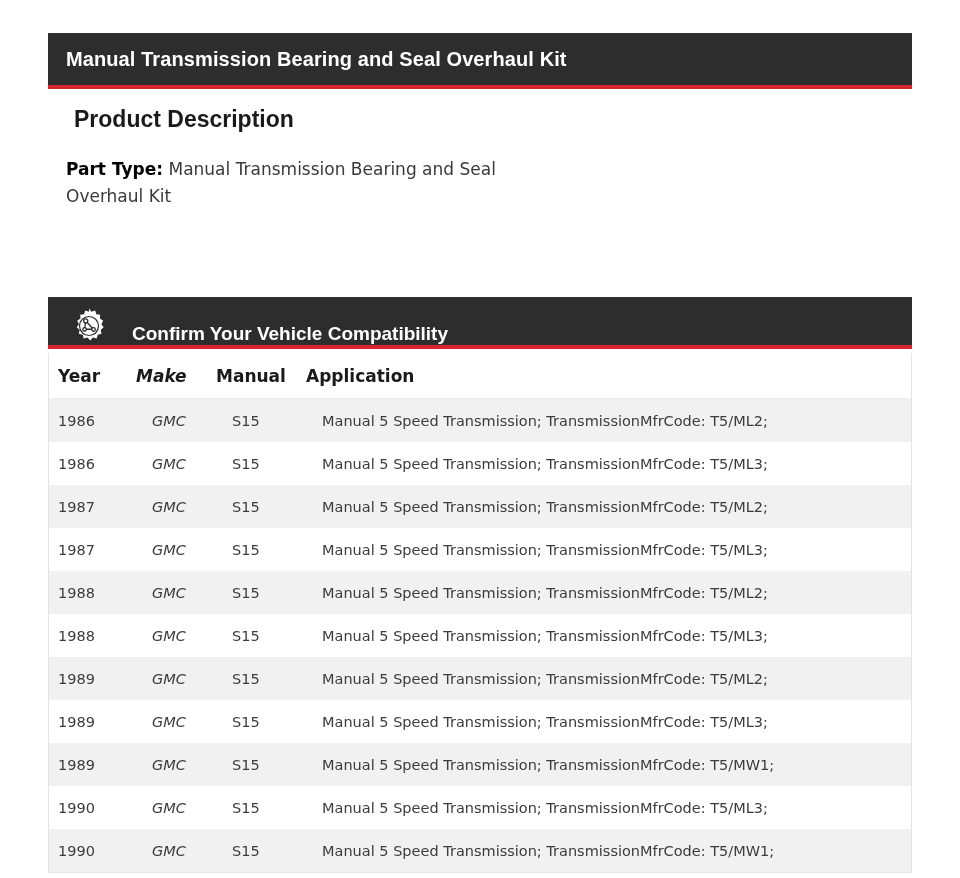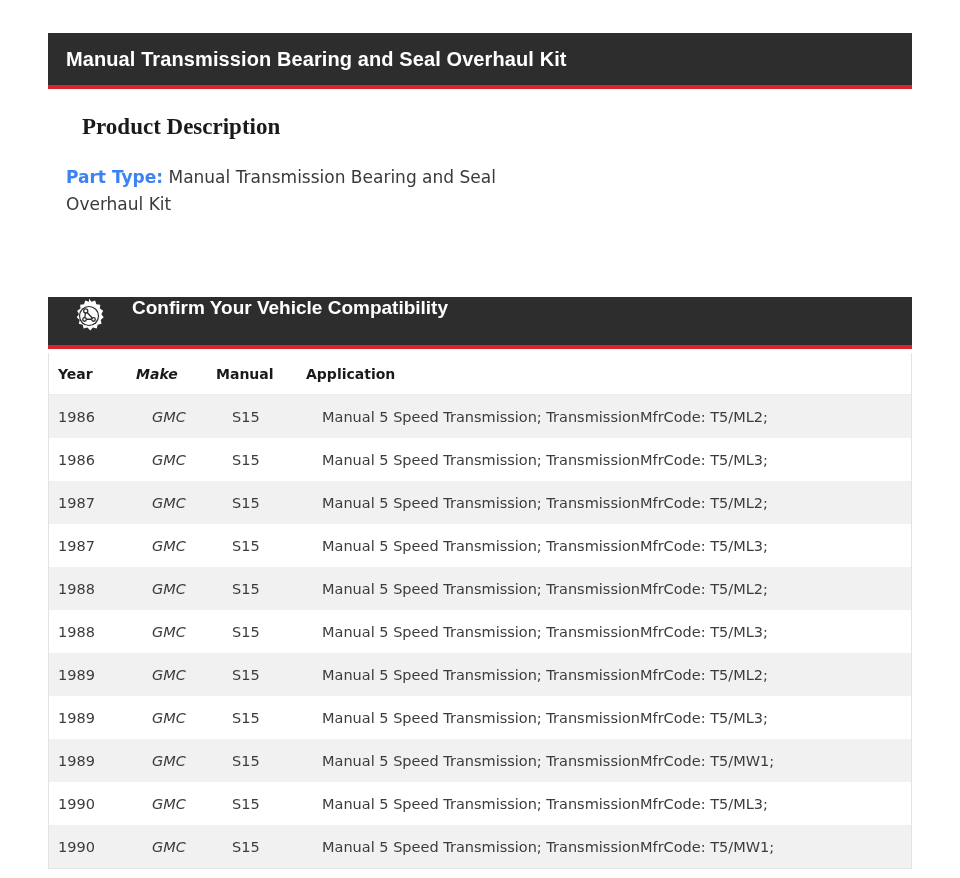--- a/index.html
+++ b/index.html
@@ -45,57 +45,57 @@
   }
 
   
   .desc-section {
     position: absolute;
     left: 66px;
     top: 96px;
     width: 470px;
   }
   .desc-heading {
-    font-family: Liberation Serif, serif;
+    font-family: Liberation Sans, sans-serif;
     font-size: 23px;
     font-weight: bold;
     color: #1a1a1a;
-    margin: 16px;
+    margin: 8px;
     line-height: 30px;
   }
   .desc-body {
     margin-top: 22px;
     font-size: 17px;
     line-height: 26.5px;
     color: #333333;
   }
   .desc-line {
     display: block;
   }
   .desc-label {
     font-weight: bold;
-    color: #3b82f6;
+    color: #000000;
   }
   .desc-value {
     font-weight: normal;
     color: #3a3a3a;
   }
 
   
   .compat-banner {
     position: absolute;
     left: 48px;
     top: 297px;
     width: 864px;
     height: 52px;
     background: #2d2d2d;
     border-bottom: 4px solid #d9232e;
     box-sizing: border-box;
     display: flex;
-    align-items: flex-start;
+    align-items: flex-end;
   }
   .gear-icon {
     margin-left: 22px;
     width: 38px;
     height: 38px;
     flex: 0 0 38px;
     display: block;
   }
   .compat-banner-text {
     color: #ffffff;
@@ -119,21 +119,21 @@
     background: #ffffff;
   }
   table.compat {
     border-collapse: collapse;
     width: 100%;
     table-layout: fixed;
   }
   table.compat th {
     text-align: left;
     font-family: "DejaVu Sans", sans-serif;
-    font-size: 14px;
+    font-size: 17px;
     font-weight: bold;
     color: #1a1a1a;
     padding: 13px 0 12px 0;
     background: #ffffff;
     border-bottom: 1px solid #ededed;
   }
   table.compat td {
     text-align: left;
     font-size: 14.5px;
     color: #3c3c3c;

